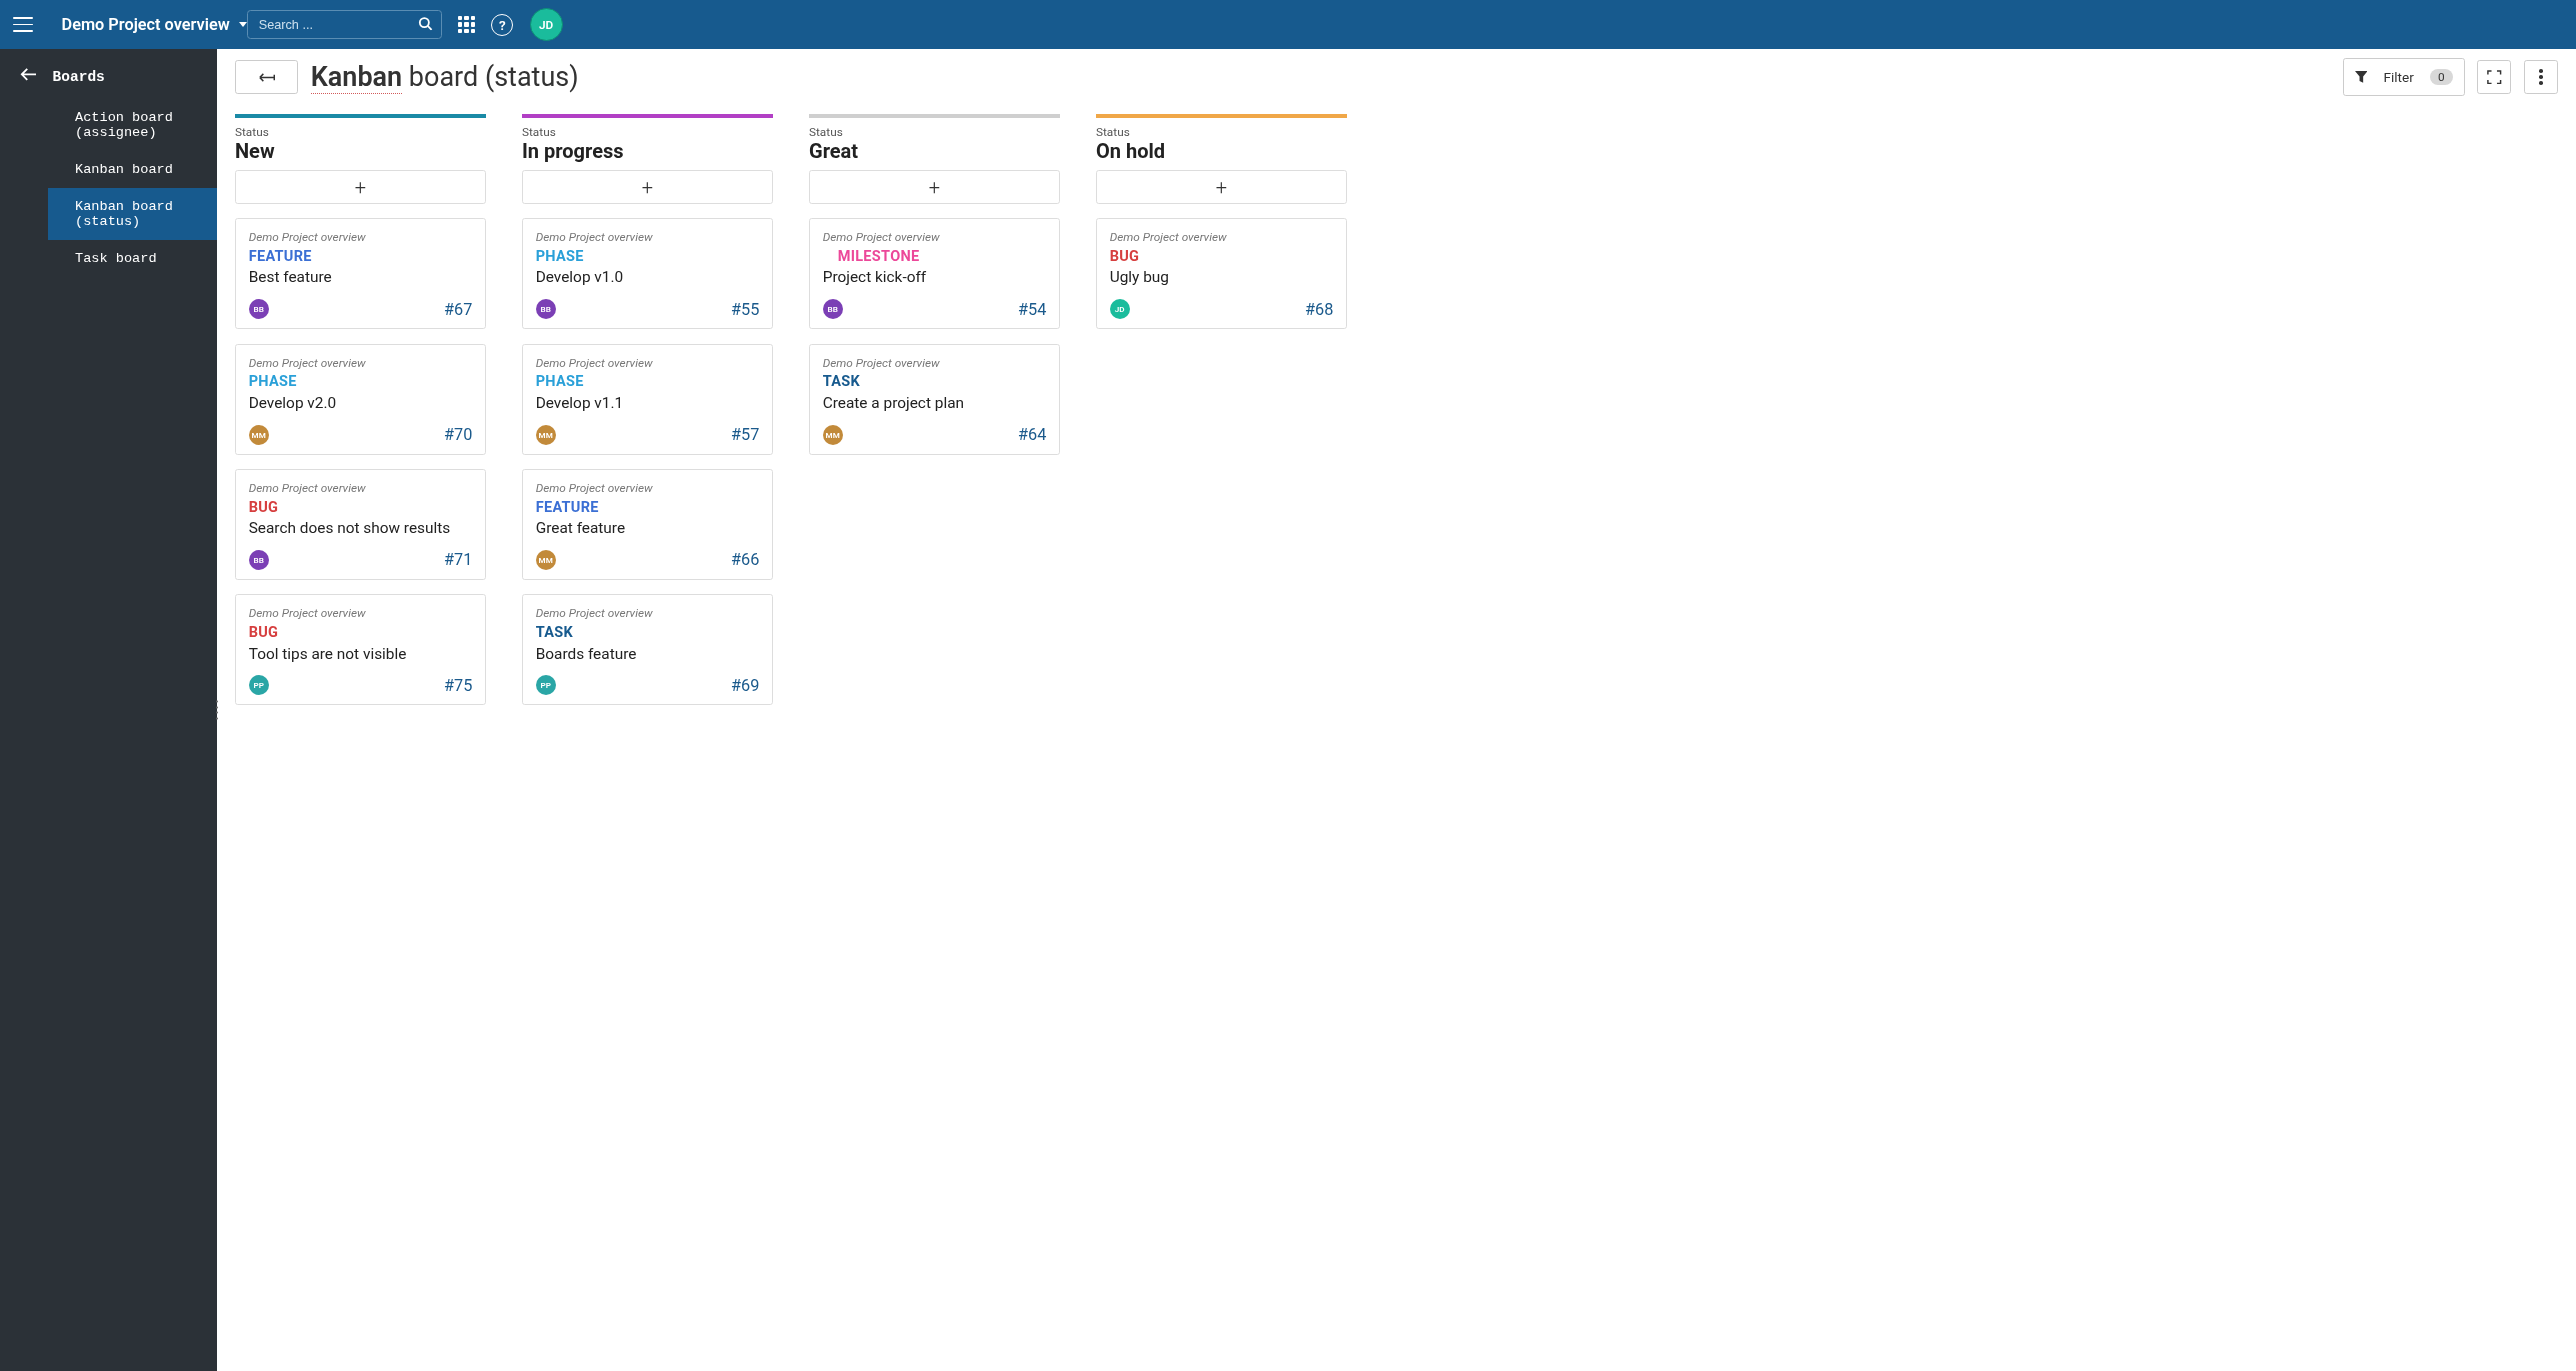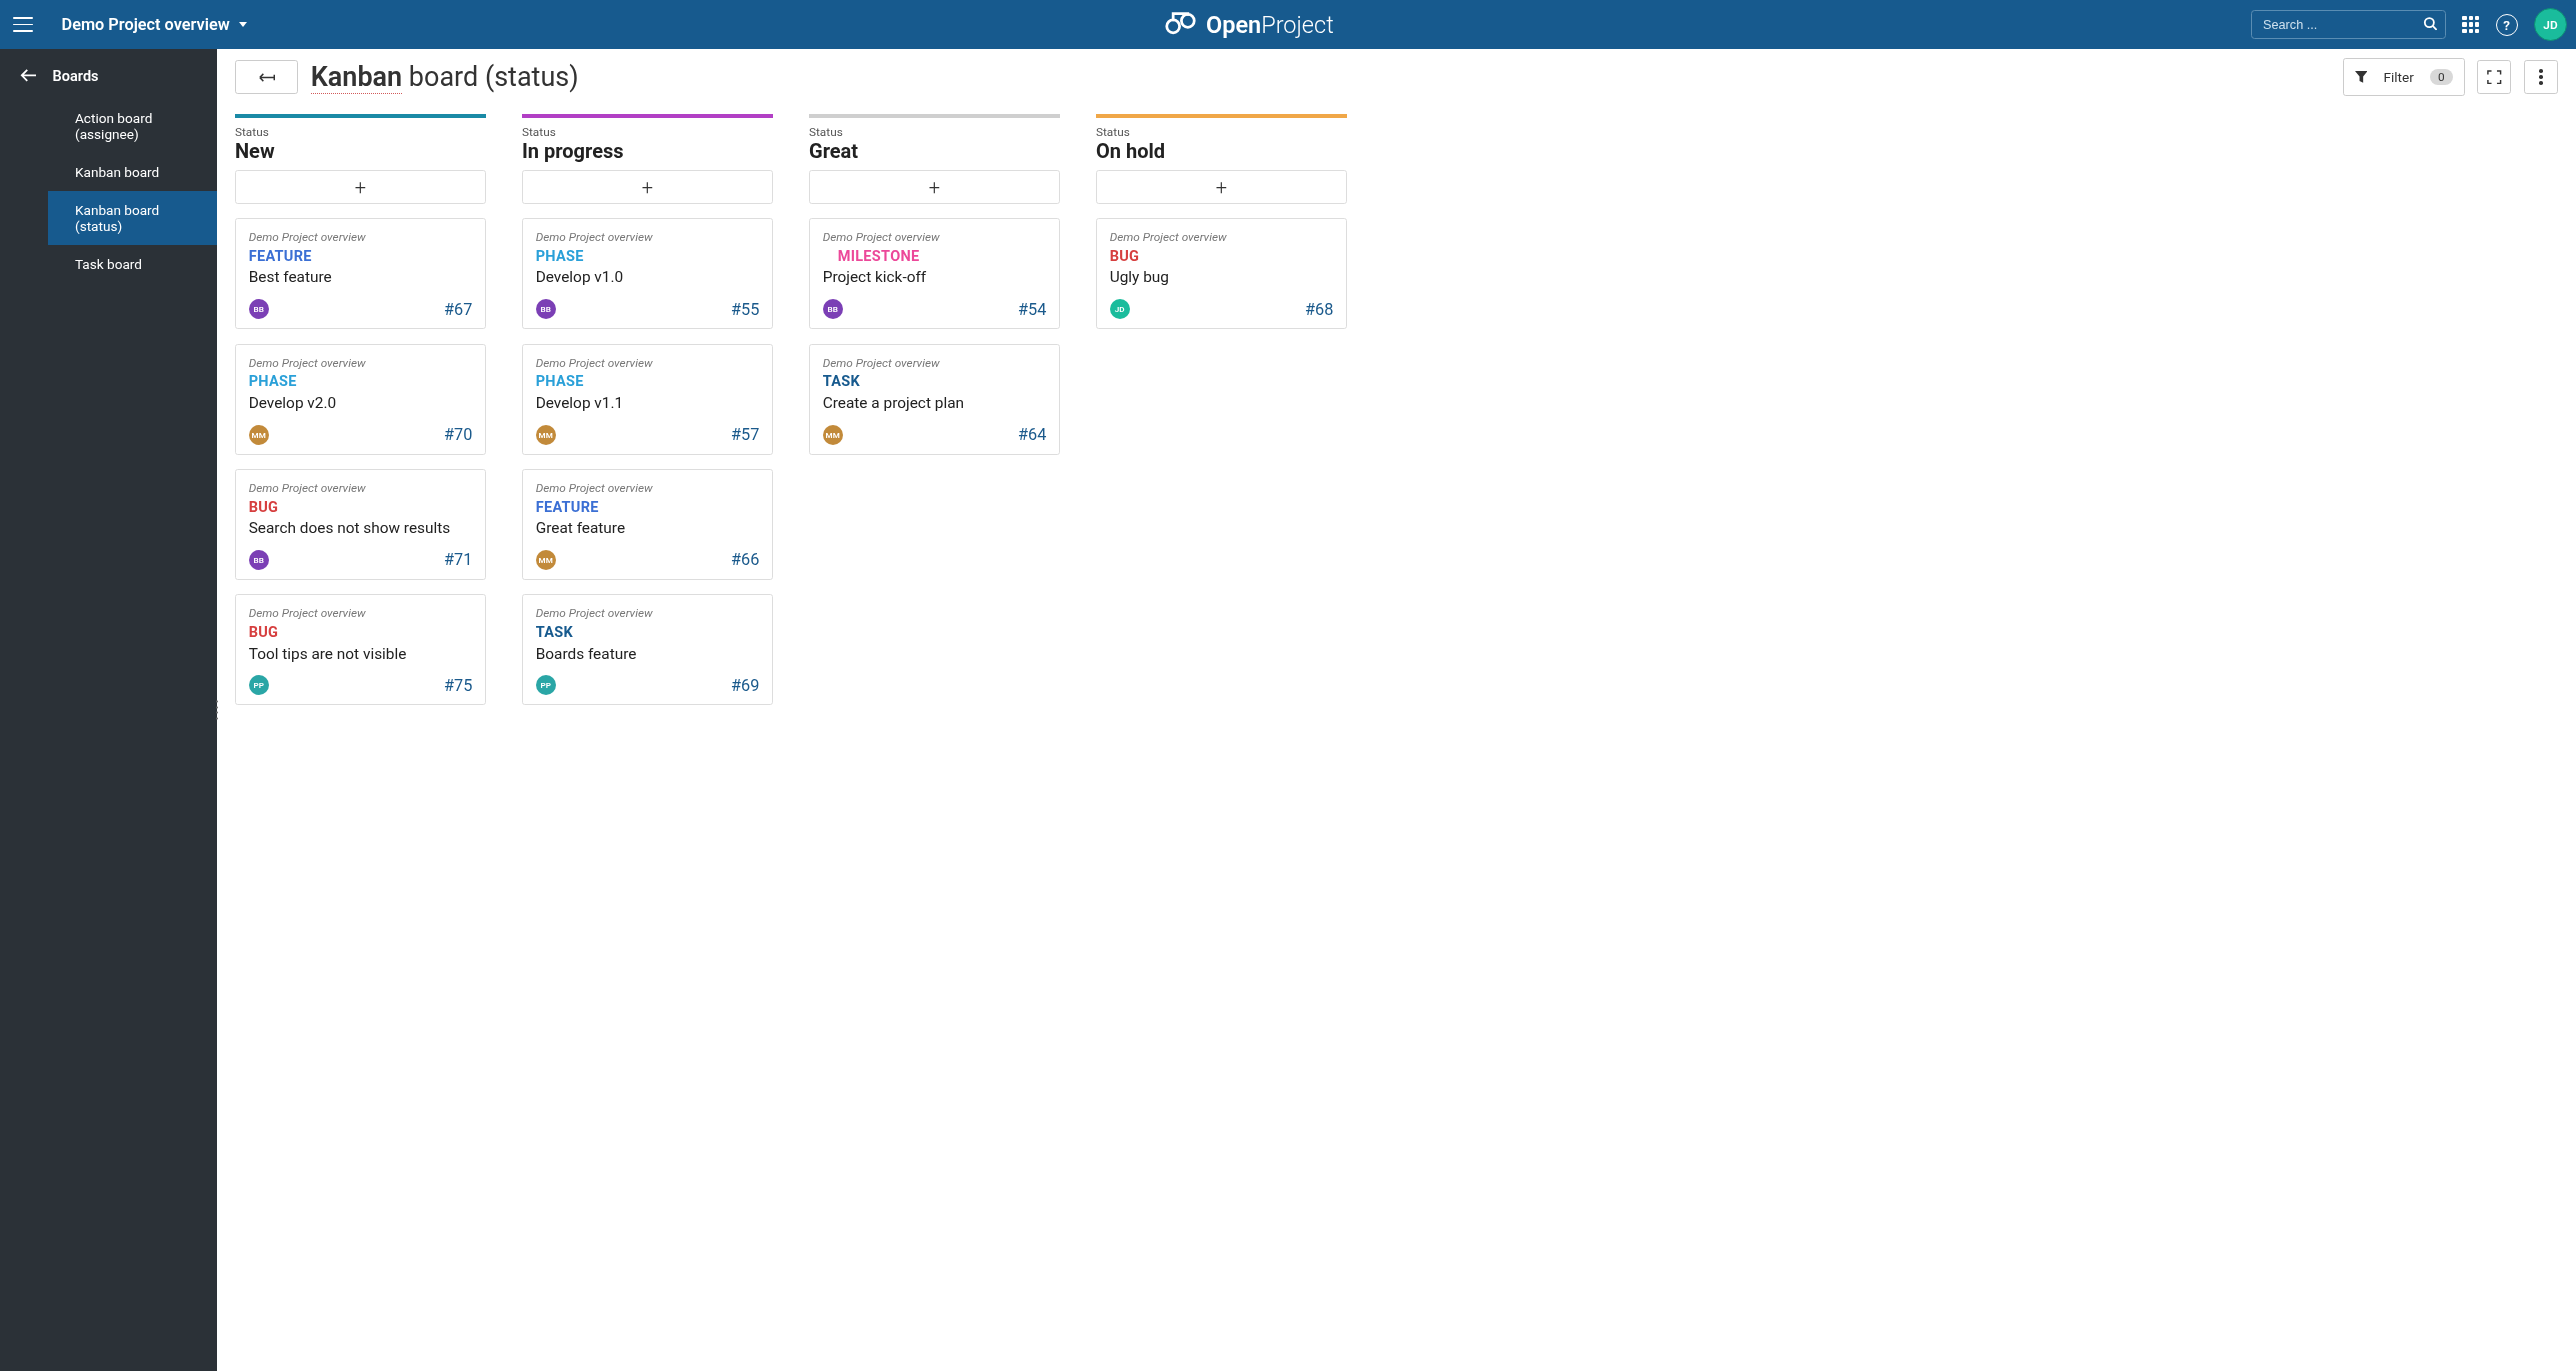--- a/index.html
+++ b/index.html
@@ -20,21 +20,21 @@
 .search-box { position: relative; }
 .search-box input { background: #175a8e; border: 0.9px solid #5a8db3; border-radius: 3.6px; padding: 6.3px 33px 6.3px 11px; width: 195px; color: #fff; font-size: 12.7px; }
 .search-box input::placeholder { color: #cde0ee; }
 .search-box .search-icon { position: absolute; right: 9px; top: 50%; transform: translateY(-50%); }
 .grid-icon { display: grid; grid-template-columns: repeat(3, 4.5px); grid-template-rows: repeat(3, 4.5px); gap: 1.8px; }
 .grid-icon span { background: #fff; border-radius: 0.9px; }
 .help-icon { width: 22px; height: 22px; border: 1.8px solid #fff; border-radius: 50%; display: flex; align-items: center; justify-content: center; font-size: 13.6px; font-weight: 600; }
 .avatar-top { width: 33px; height: 33px; border-radius: 50%; background: #1abc9c; border: 1.8px solid #0d8f74; display: flex; align-items: center; justify-content: center; font-size: 11.8px; font-weight: 600; color: #fff; }
 
 
-.sidebar { position: absolute; top: 49px; bottom: 0; left: 0; width: 217px; background: #2b3137; color: #fff; }
+.sidebar { position: absolute; top: 49px; bottom: 0; left: 0; width: 217px; background: #2b3137; color: #fff; font-family: Liberation Mono, monospace; }
 .sidebar-header { display: flex; align-items: center; gap: 16.3px; padding: 18px 16.3px 12.7px 20px; font-size: 14.5px; font-weight: 600; }
 .back-arrow { font-size: 16.3px; }
 .sidebar-item { padding: 11px 14.5px 11px 27px; font-size: 13.6px; cursor: pointer; margin-left: 48px; }
 .sidebar-item.active { background: #175a8e; }
 .sidebar-handle { position: absolute; right: -3.6px; top: 50%; transform: translateY(-50%); width: 7.2px; height: 33px; display: flex; flex-direction: column; justify-content: space-around; align-items: center; padding: 5.4px 0; }
 .sidebar-handle span { width: 1.8px; height: 1.8px; background: #666; border-radius: 50%; }
 
 
 .main { position: absolute; top: 49px; left: 217px; right: 0; bottom: 0; padding: 9px 18px 0 18px; overflow: hidden; }
 .toolbar { display: flex; align-items: center; gap: 12.7px; margin-bottom: 18px; }
@@ -80,30 +80,20 @@
     <div class="hamburger">
         <span></span>
         <span></span>
         <span></span>
       </div>
     <div class="project-name">
       <span>Demo Project overview</span>
       <span class="chevron-down"></span>
     </div>
   </div>
-  <div class="topbar-center">
-    <div class="logo">
-      <svg viewBox="0 0 36 36" fill="none" stroke="#fff" stroke-width="3">
-        <circle cx="10" cy="20" r="7"></circle>
-        <circle cx="26" cy="14" r="7"></circle>
-        <path d="M10 13 V6 H26 V7" stroke-linecap="round"></path>
-      </svg>
-      <span class="logo-text"><b>Open</b>Project</span>
-    </div>
-  </div>
   <div class="topbar-right">
     <div class="search-box">
       <input type="text" placeholder="Search ..." style="">
       <span class="search-icon">
         <svg width="14.5" height="14.5" viewBox="0 0 16 16" fill="none" stroke="#fff" stroke-width="2">
             <circle cx="7" cy="7" r="5"></circle>
             <line x1="11" y1="11" x2="15" y2="15"></line>
           </svg>
       </span>
     </div>

